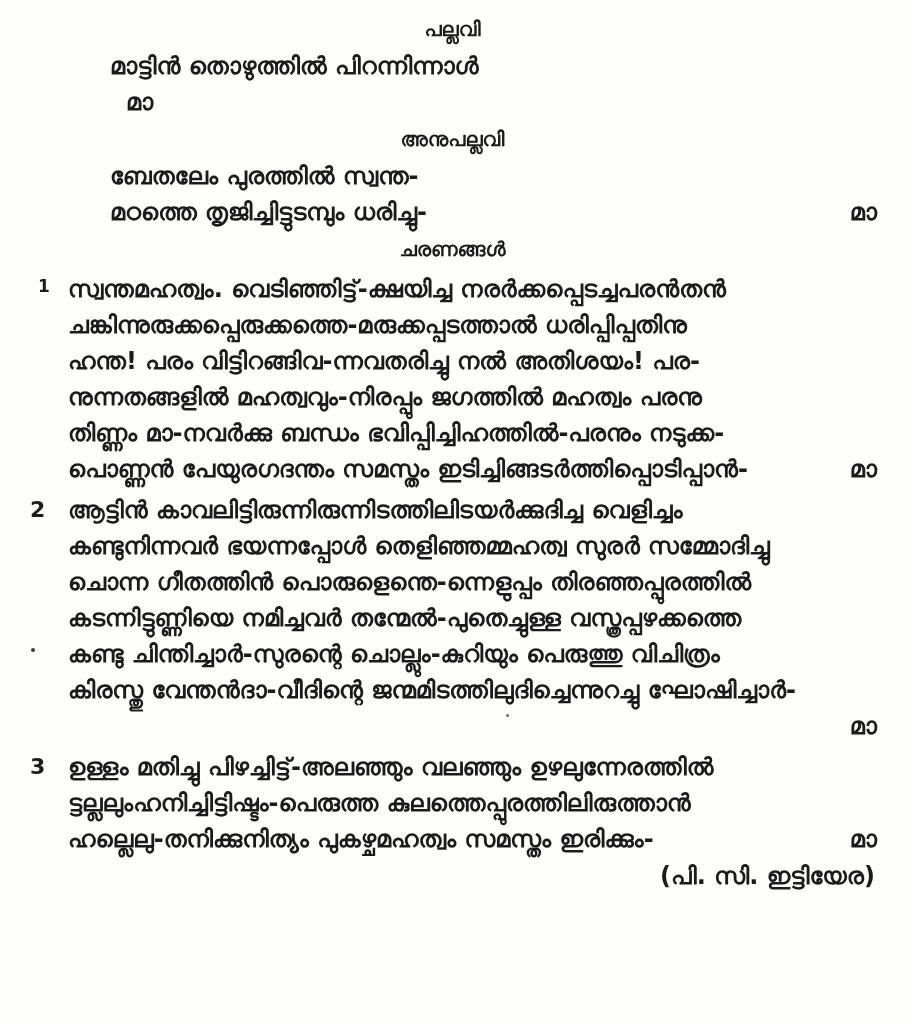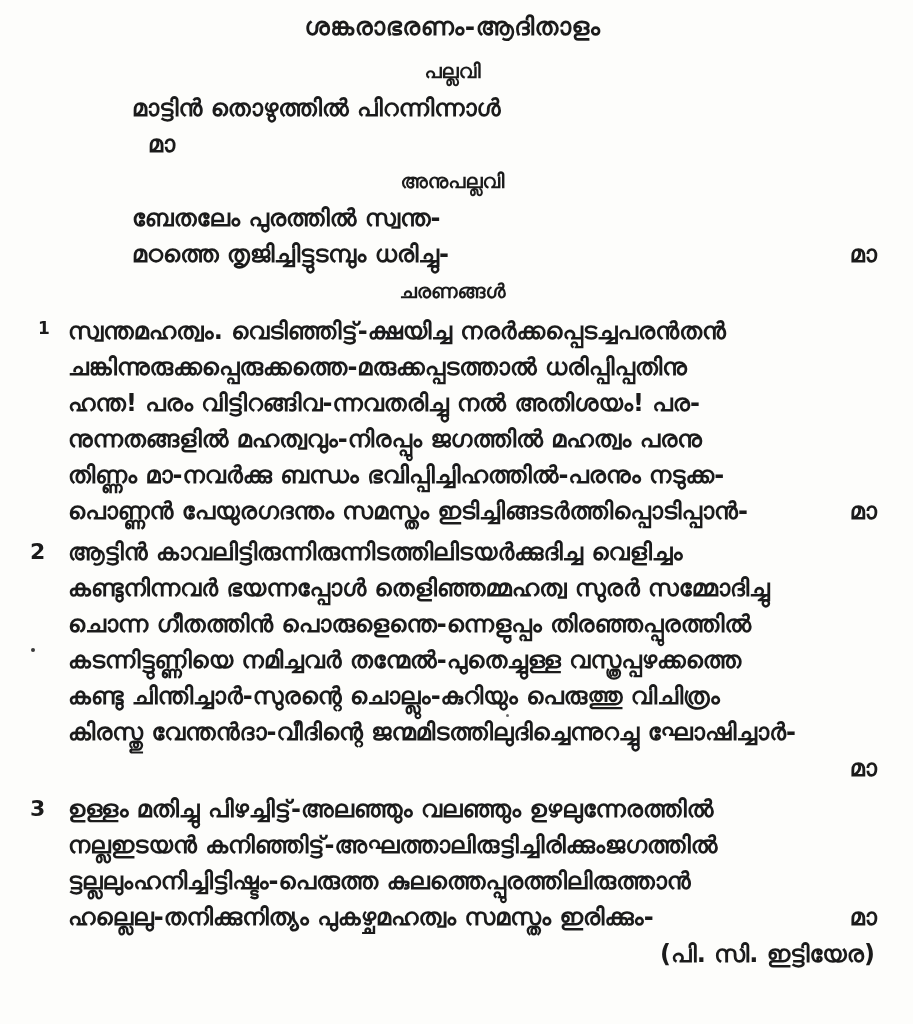--- a/index.html
+++ b/index.html
@@ -26,21 +26,21 @@
     margin-bottom:10px;
     font-size:25px;
     letter-spacing:0.5px;
   }
   .section-heading{
     line-height:34px;
     margin:2px 0 2px 0;
     font-size:20px;
   }
   .stanza{
-    margin-left:104px;
+    margin-left:82px;
     margin-right:0;
   }
   .line{
     line-height:36px;
     white-space:nowrap;
   }
   .refrain-line{
     display:flex;
     justify-content:space-between;
     align-items:baseline;
@@ -97,21 +97,20 @@
     height:3px;
     border-radius:50%;
     background:#6a6a6a;
   }
 </style>
 </head>
 <body>
 
 <div class="sheet">
 
-  <div class="center title-row">ശങ്കരാഭരണം-ആദിതാളം</div>
 
   <div class="center section-heading">പല്ലവി</div>
 
   <div class="stanza">
     <div class="line">മാട്ടിൻ തൊഴുത്തിൽ പിറന്നിന്നാൾ</div>
     <div class="line refrain-line">
       <span class="refrain">മാ</span>
     </div>
   </div>
 
@@ -154,21 +153,20 @@
       <div class="own-refrain-row">
         <span>മാ</span>
       </div>
     </div>
   </div>
 
   <div class="verse">
     <div class="verse-num">3</div>
     <div class="verse-lines">
       <div class="line">ഉള്ളം മതിച്ചു പിഴച്ചിട്ട്-അലഞ്ഞും വലഞ്ഞും ഉഴലുന്നേരത്തിൽ</div>
-      <div class="line">നല്ലഇടയൻ കനിഞ്ഞിട്ട്-അഘത്താലിരുട്ടിച്ചിരിക്കുംജഗത്തിൽ</div>
       <div class="line">ട്ടല്ലലുംഹനിച്ചിട്ടിഷ്ടം-പെരുത്ത കുലത്തെപ്പുരത്തിലിരുത്താൻ</div>
       <div class="line refrain-line">
         <span>ഹല്ലെലു-തനിക്കുനിത്യം പുകഴ്ചമഹത്വം സമസ്തം ഇരിക്കും-</span>
         <span class="refrain">മാ</span>
       </div>
     </div>
   </div>
 
   <div class="signature-row">(പി. സി. ഇട്ടിയേര)</div>
 

